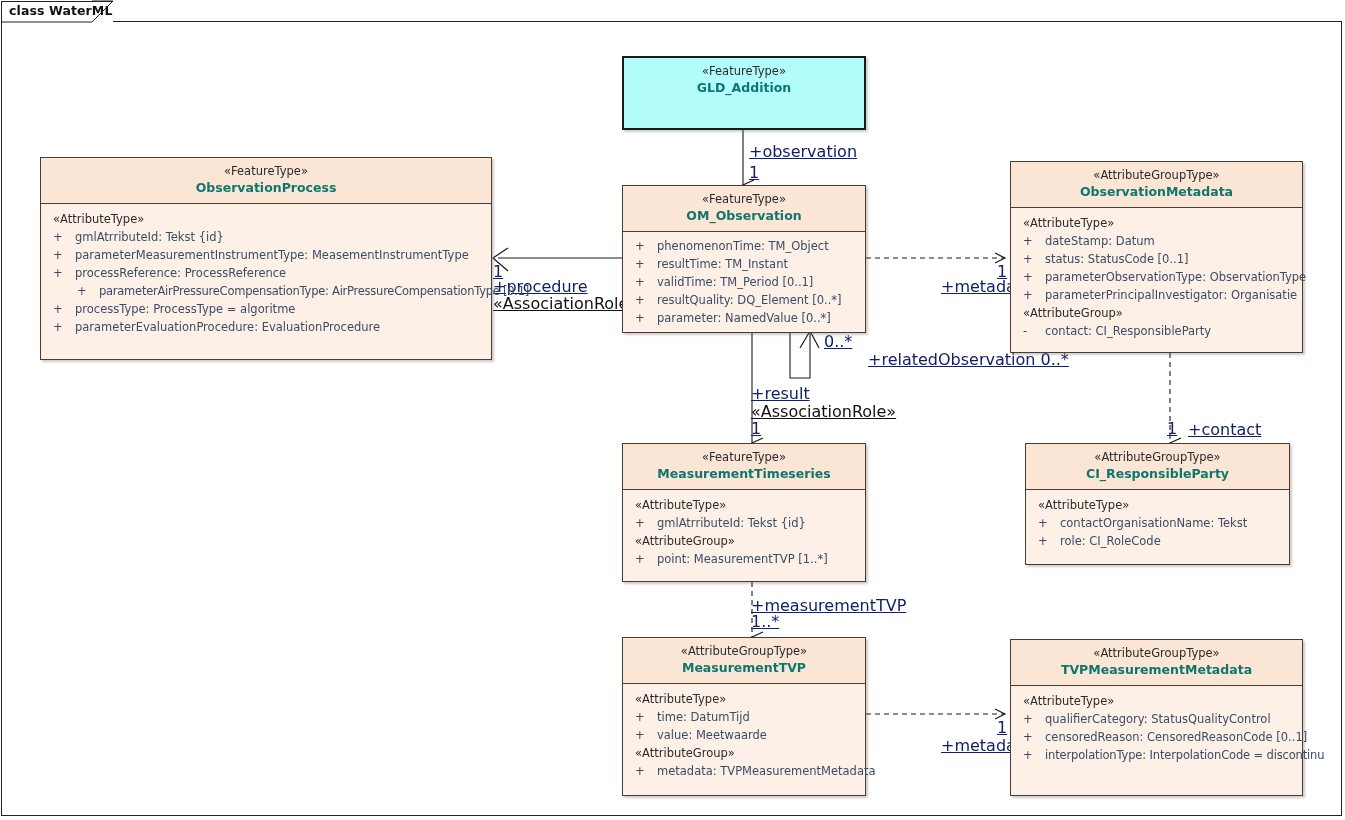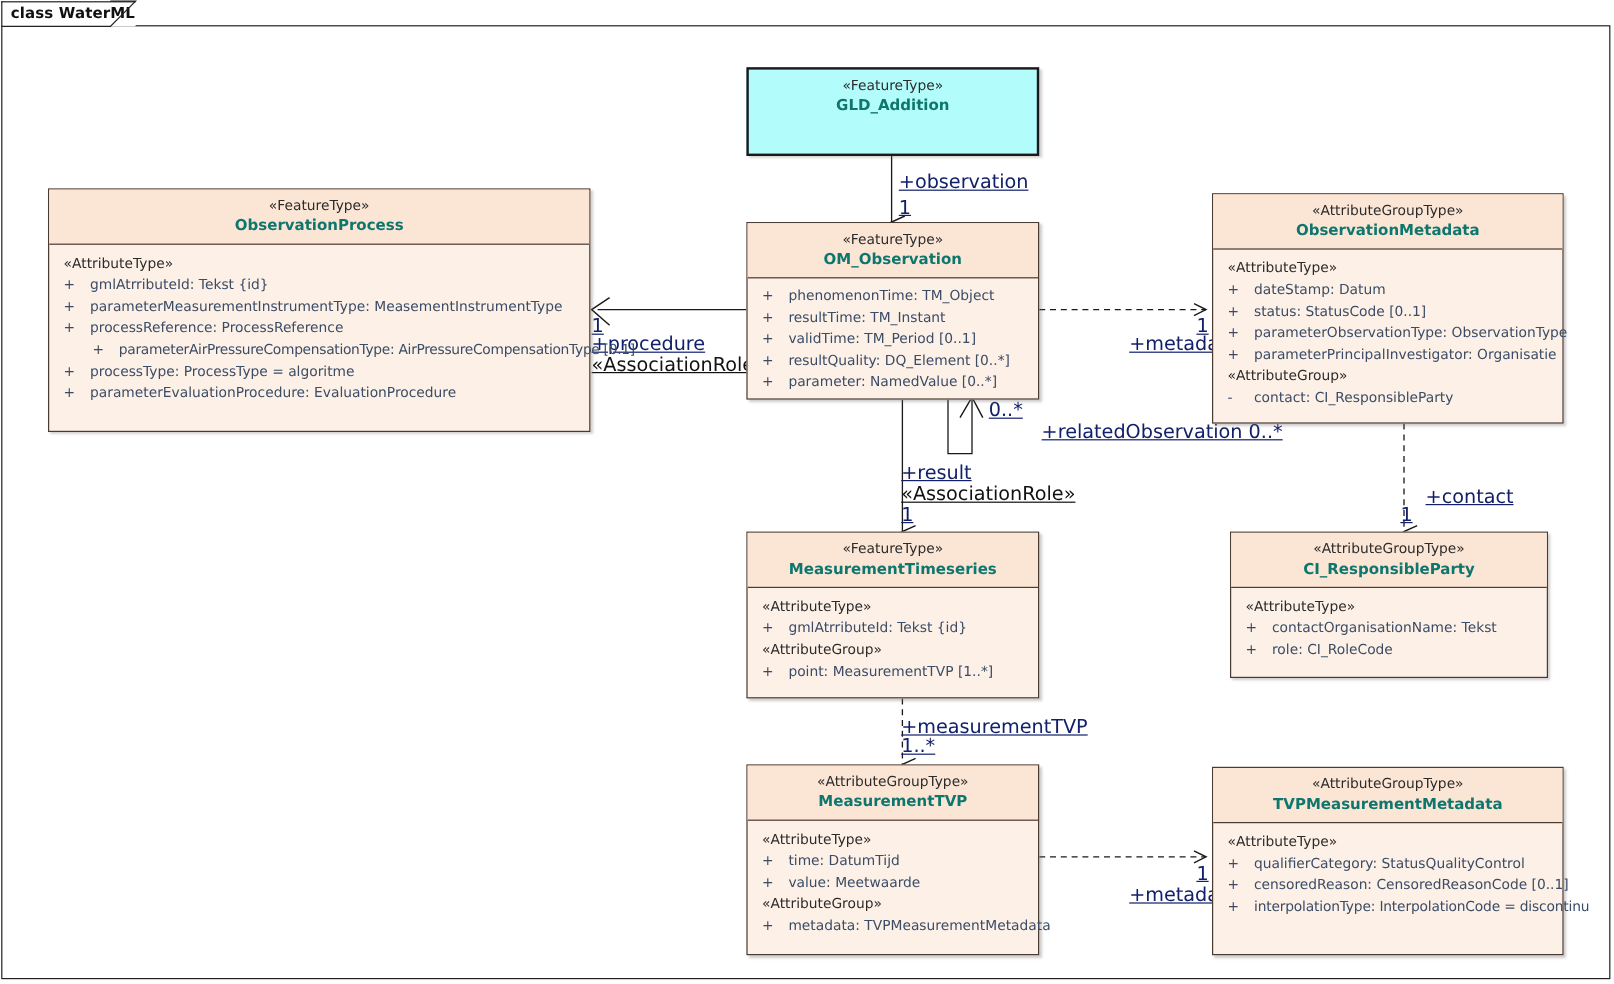--- a/index.html
+++ b/index.html
@@ -187,21 +187,21 @@
   <div class="conn-label mult" style="left:997px; top:264px;">1</div>
   <div class="conn-label role" style="left:941px; top:279px;">+metadata</div>
 
   <div class="conn-label mult" style="left:824px; top:334px;">0..*</div>
   <div class="conn-label role" style="left:840px; top:352px;margin-left:28px;">+relatedObservation 0..*</div>
 
   <div class="conn-label role" style="left:751px; top:386px;">+result</div>
   <div class="conn-label stereo" style="left:751px; top:404px;">«AssociationRole»</div>
   <div class="conn-label mult" style="left:751px; top:421px;">1</div>
 
-  <div class="conn-label role" style="left:1188px; top:406px;">+contact</div>
+  <div class="conn-label role" style="left:1188px; top:422px;">+contact</div>
   <div class="conn-label mult" style="left:1167px; top:421px;">1</div>
 
   <div class="conn-label role" style="left:751px; top:598px;">+measurementTVP</div>
   <div class="conn-label mult" style="left:751px; top:614px;">1..*</div>
 
   <div class="conn-label mult" style="left:997px; top:720px;">1</div>
   <div class="conn-label role" style="left:941px; top:738px;">+metadata</div>
 
   <div class="uml-class accent" style="left:622px; top:56px; width:244px; height:74px; z-index:5;">
     <div class="uml-head">

